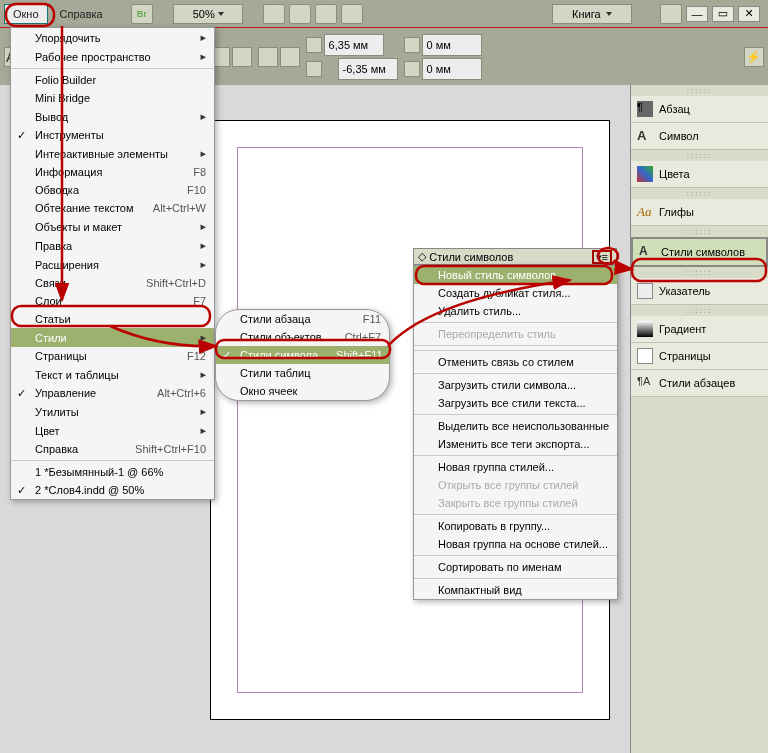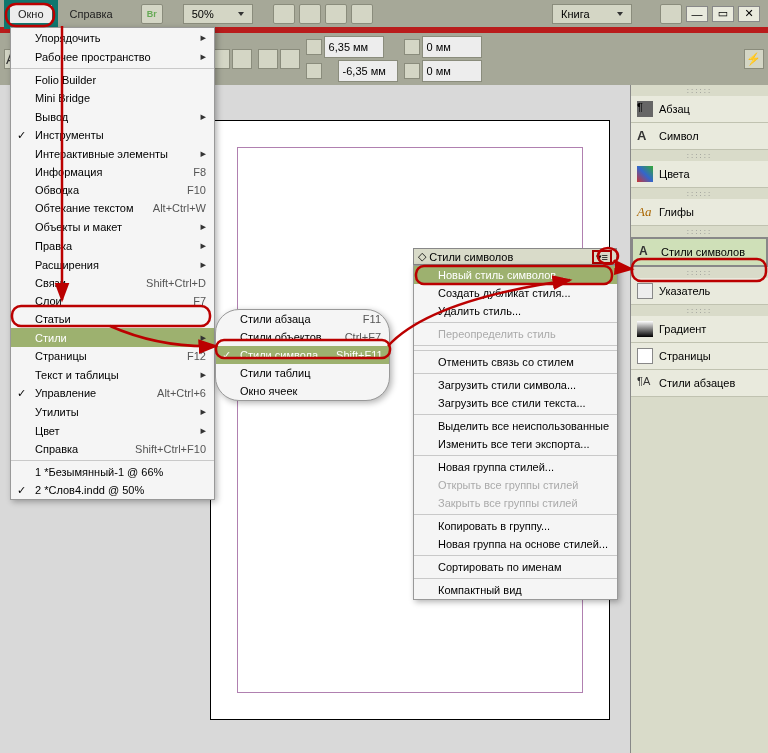--- a/index.html
+++ b/index.html
@@ -1,24 +1,24 @@
 <!DOCTYPE html>
 <html><head>
 <meta charset="utf-8">
 <style>
   * { box-sizing: border-box; margin: 0; padding: 0; font-family: Tahoma, Arial, sans-serif; font-size: 11px; }
   body { width: 768px; height: 753px; background: #dcdcdc; position: relative; overflow: hidden; }
   .topbar { height: 27px; background: #a6a898; display: flex; align-items: center; gap: 4px; padding: 0 4px; }
   .topbar .menuitem { padding: 3px 8px; color: #222; }
-  .topbar .menuitem.active { background: #ededed; border: 6px solid #0f766e; }
+  .topbar .menuitem.active { background: #ededed; border: 1px solid #0f766e; }
   .topbar .tb-btn { width: 22px; height: 20px; background: #d4d6c5; border: 1px solid #8a8c7c; border-radius:2px; }
-  .topbar .tb-drop { width: 70px; height: 20px; background: #d4d6c5; border: 1px solid #8a8c7c; padding: 1px 8px; display:flex; align-items:center; justify-content:space-between;}
+  .topbar .tb-drop { width: 70px; height: 20px; background: #d4d6c5; border: 1px solid #8a8c7c; padding: 1px 19px; display:flex; align-items:center; justify-content:space-between;}
   .topbar .right { margin-left: auto; display: flex; gap: 4px; padding-right:4px;}
   .topbar .winbtn { width: 22px; height: 16px; background: #e9eadd; border: 1px solid #888; display:flex; align-items:center; justify-content:center; }
-  .subbar { height: 58px; background: #a6a898; border-top: 6px solid #b91c1c; display:flex; align-items:stretch; gap:2px; padding:2px; }
+  .subbar { height: 58px; background: #a6a898; border-top: 1px solid #b91c1c; display:flex; align-items:stretch; gap:2px; padding:2px; }
   .subbar .group { background:#a6a898; display:flex; flex-direction:column; justify-content:center; gap:2px; padding:2px;}
   .subbar .ctrl { height:22px; background:#ededed; border:1px solid #8a8c7c; display:flex; align-items:center; padding:0 4px; }
   .subbar .drop { min-width:120px; }
   .subbar .numf { width:60px; }
   .subbar .icon-sq { width:20px; height:20px; background:#d4d6c5; border:1px solid #8a8c7c; display:inline-block;}
   .workspace { position:absolute; top:85px; left:0; right:138px; bottom:0; background:#d9d9d9; }
   .ruler-h { position:absolute; top:85px; left:0; right:138px; height:20px; background:#e5e5e5; border-bottom:1px solid #999; }
   .ruler-tick { position:absolute; top:0; height:20px; border-left:1px solid #999; font-size:9px; color:#666; padding-left:2px;}
   .page { position:absolute; top:120px; left:210px; width:400px; height:600px; background:#fff; border:1px solid #000; }
   .page-inner { position:absolute; inset:26px; border:1px solid #b080b0; }

